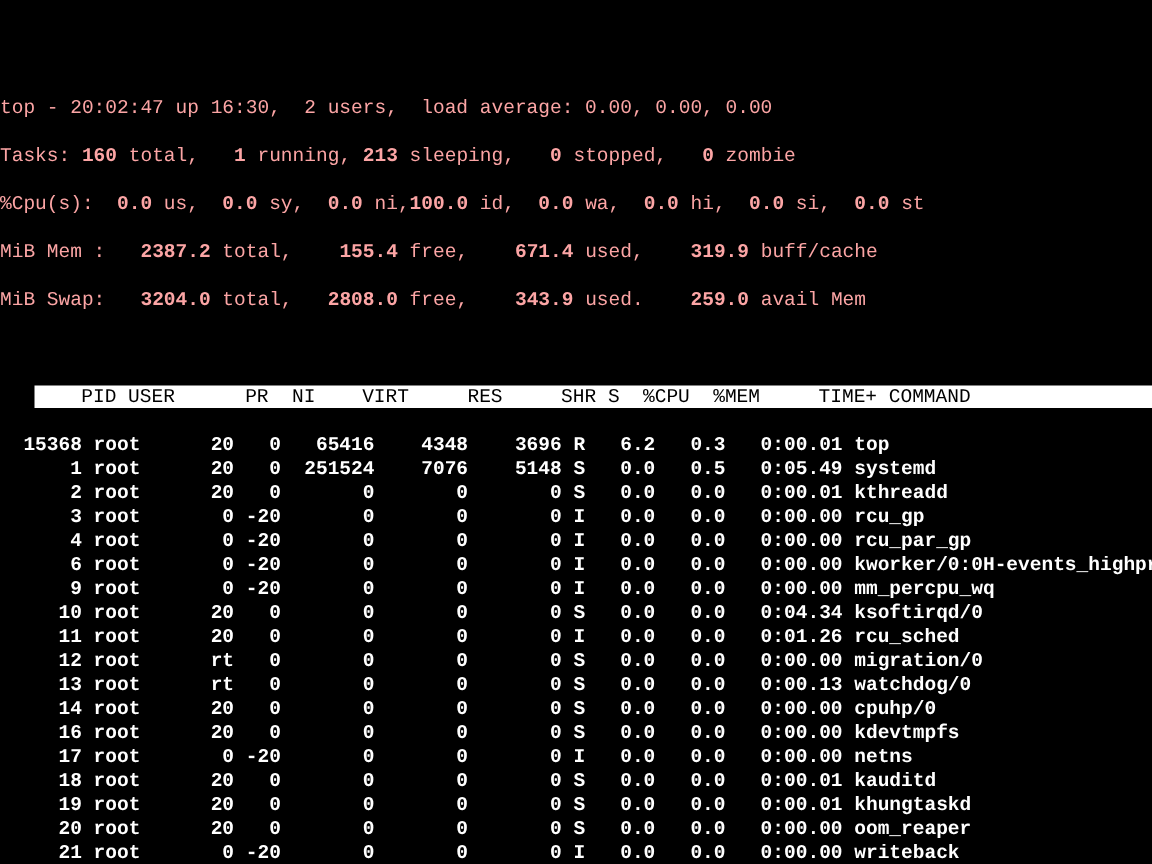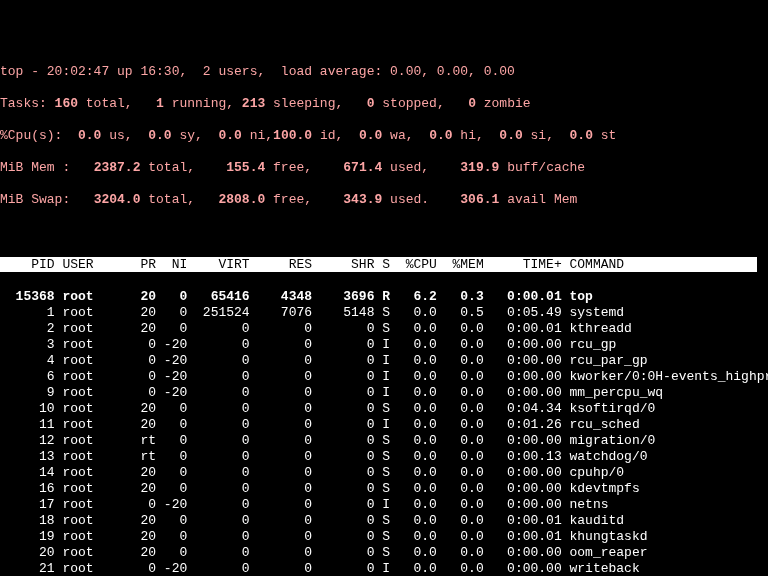--- a/index.html
+++ b/index.html
@@ -27,40 +27,42 @@
       border: none;
       font-family: inherit;
       font-size: inherit;
       outline: none;
       display: inline;
     }
     .col-header {
       background: #000;
       color: #fff;
       display: block;
+      padding-left: 23px;
     }
     .col-header-inv {
       background: #fff;
       color: #000;
     }
     .proc-row {
       display: block;
+      font-weight: bold;
     }
     .highlighted {
       font-weight: bold;
     }
   </style>
 </head>
 <body>
 
 
 
 <div class="header-line">top - 20:02:47 up 16:30,  2 users,  load average: 0.00, 0.00, 0.00</div>
 <div class="header-line" id="tasks-line">Tasks: <span class="bold">160</span> total,   <span class="bold">1</span> running, <span class="bold">213</span> sleeping,   <span class="bold">0</span> stopped,   <span class="bold">0</span> zombie</div>
 <div class="header-line" id="cpu-line">%Cpu(s):  <span class="bold">0.0</span> us,  <span class="bold">0.0</span> sy,  <span class="bold">0.0</span> ni,<span class="bold">100.0</span> id,  <span class="bold">0.0</span> wa,  <span class="bold">0.0</span> hi,  <span class="bold">0.0</span> si,  <span class="bold">0.0</span> st</div>
 <div class="header-line" id="mem-line">MiB Mem :  <span class="bold"> 2387.2</span> total,  <span class="bold">  155.4</span> free,  <span class="bold">  671.4</span> used,  <span class="bold">  319.9</span> buff/cache</div>
-<div class="header-line" id="swap-line">MiB Swap:  <span class="bold"> 3204.0</span> total,  <span class="bold"> 2808.0</span> free,  <span class="bold">  343.9</span> used.  <span class="bold">  306.1</span> avail Mem</div>
+<div class="header-line" id="swap-line">MiB Swap:  <span class="bold"> 3204.0</span> total,  <span class="bold"> 2808.0</span> free,  <span class="bold">  343.9</span> used.  <span class="bold">  259.0</span> avail Mem</div>
 <div id="prompt-line"><input class="prompt-input" value="" style=""></div>
 <div class="col-header" id="col-header"><span class="col-header-inv">    PID USER      PR  NI    VIRT     RES     SHR S  %CPU  %MEM     TIME+ COMMAND                 </span></div>
 <div id="proc-list"><div class="proc-row highlighted">  15368 root      20   0   65416    4348    3696 R   6.2   0.3   0:00.01 top</div><div class="proc-row">      1 root      20   0  251524    7076    5148 S   0.0   0.5   0:05.49 systemd</div><div class="proc-row">      2 root      20   0       0       0       0 S   0.0   0.0   0:00.01 kthreadd</div><div class="proc-row">      3 root       0 -20       0       0       0 I   0.0   0.0   0:00.00 rcu_gp</div><div class="proc-row">      4 root       0 -20       0       0       0 I   0.0   0.0   0:00.00 rcu_par_gp</div><div class="proc-row">      6 root       0 -20       0       0       0 I   0.0   0.0   0:00.00 kworker/0:0H-events_highpri</div><div class="proc-row">      9 root       0 -20       0       0       0 I   0.0   0.0   0:00.00 mm_percpu_wq</div><div class="proc-row">     10 root      20   0       0       0       0 S   0.0   0.0   0:04.34 ksoftirqd/0</div><div class="proc-row">     11 root      20   0       0       0       0 I   0.0   0.0   0:01.26 rcu_sched</div><div class="proc-row">     12 root      rt   0       0       0       0 S   0.0   0.0   0:00.00 migration/0</div><div class="proc-row">     13 root      rt   0       0       0       0 S   0.0   0.0   0:00.13 watchdog/0</div><div class="proc-row">     14 root      20   0       0       0       0 S   0.0   0.0   0:00.00 cpuhp/0</div><div class="proc-row">     16 root      20   0       0       0       0 S   0.0   0.0   0:00.00 kdevtmpfs</div><div class="proc-row">     17 root       0 -20       0       0       0 I   0.0   0.0   0:00.00 netns</div><div class="proc-row">     18 root      20   0       0       0       0 S   0.0   0.0   0:00.01 kauditd</div><div class="proc-row">     19 root      20   0       0       0       0 S   0.0   0.0   0:00.01 khungtaskd</div><div class="proc-row">     20 root      20   0       0       0       0 S   0.0   0.0   0:00.00 oom_reaper</div><div class="proc-row">     21 root       0 -20       0       0       0 I   0.0   0.0   0:00.00 writeback</div></div>
 
 
 
 
 </body></html>

